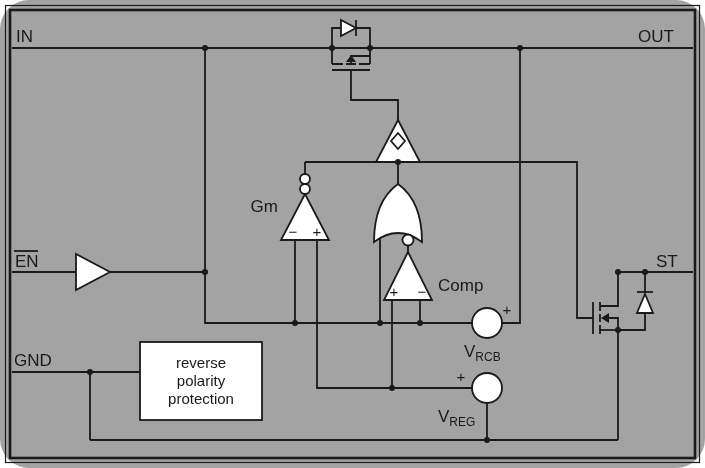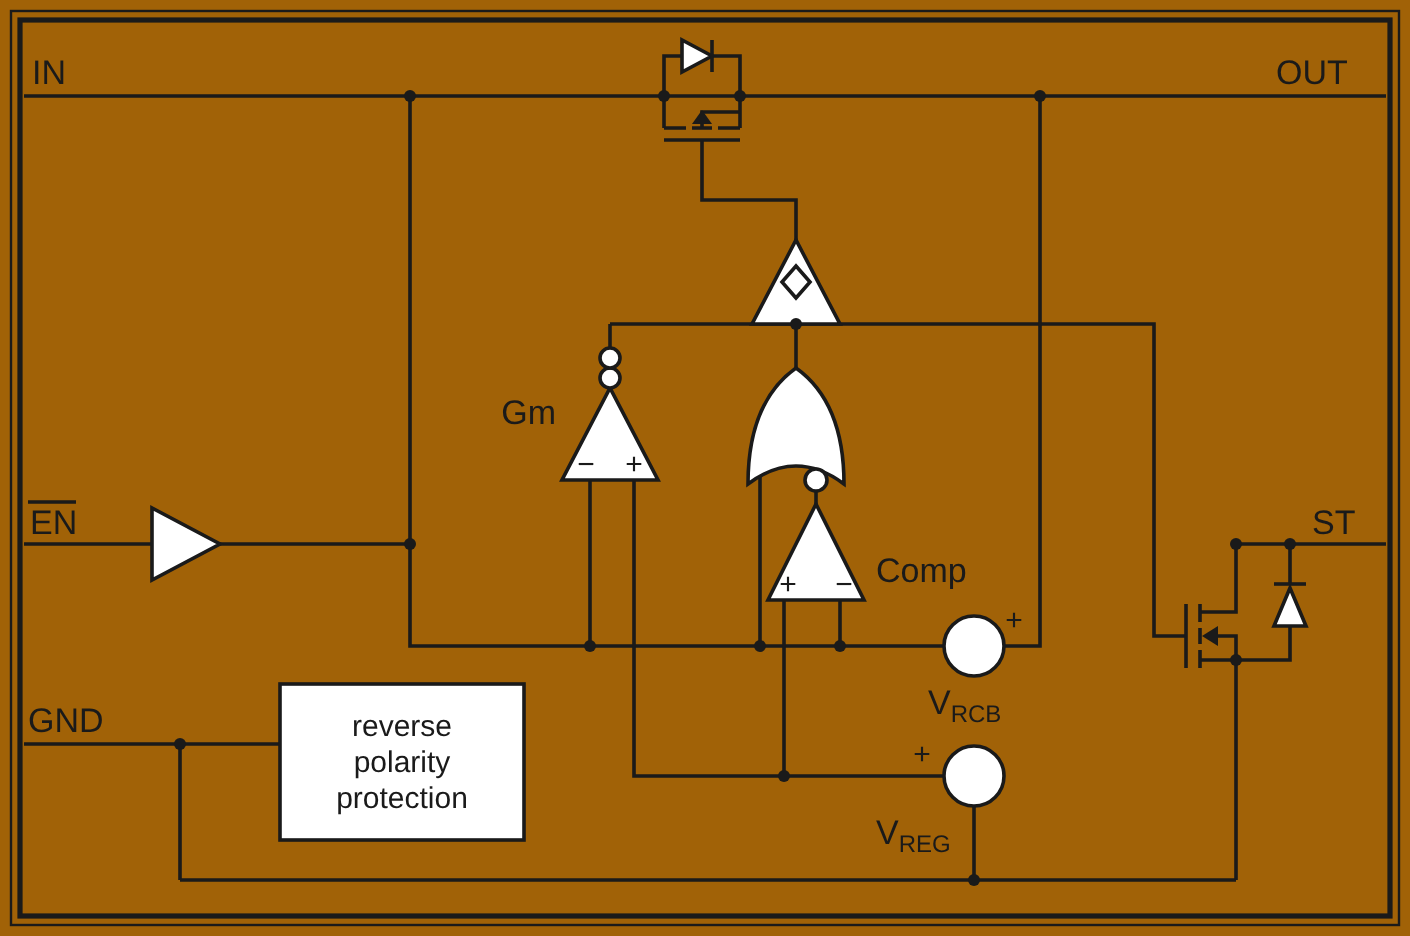--- a/index.html
+++ b/index.html
@@ -1,18 +1,19 @@
 <!DOCTYPE html>
 <html><head>
 <meta charset="utf-8">
 <style>
   html,body{margin:0;padding:0;background:#ffffff;}
   .canvas{
-    width:705px;height:468px;background:#a16207;position:relative;
+    width:705px;height:468px;background:#a3a3a3;position:relative;
     font-family:"Liberation Sans", sans-serif;
+    border-radius:29px;
   }
   svg{display:block;}
   svg text{
     font-family:"Liberation Sans", sans-serif;
     fill:#1a1a1a;
   }
   .w path, .w line{fill:none;stroke:#1a1a1a;stroke-width:1.8;}
   .sym{fill:#ffffff;stroke:#1a1a1a;stroke-width:1.8;}
   .solid{fill:#1a1a1a;stroke:none;}
   .dot{fill:#1a1a1a;stroke:none;}

